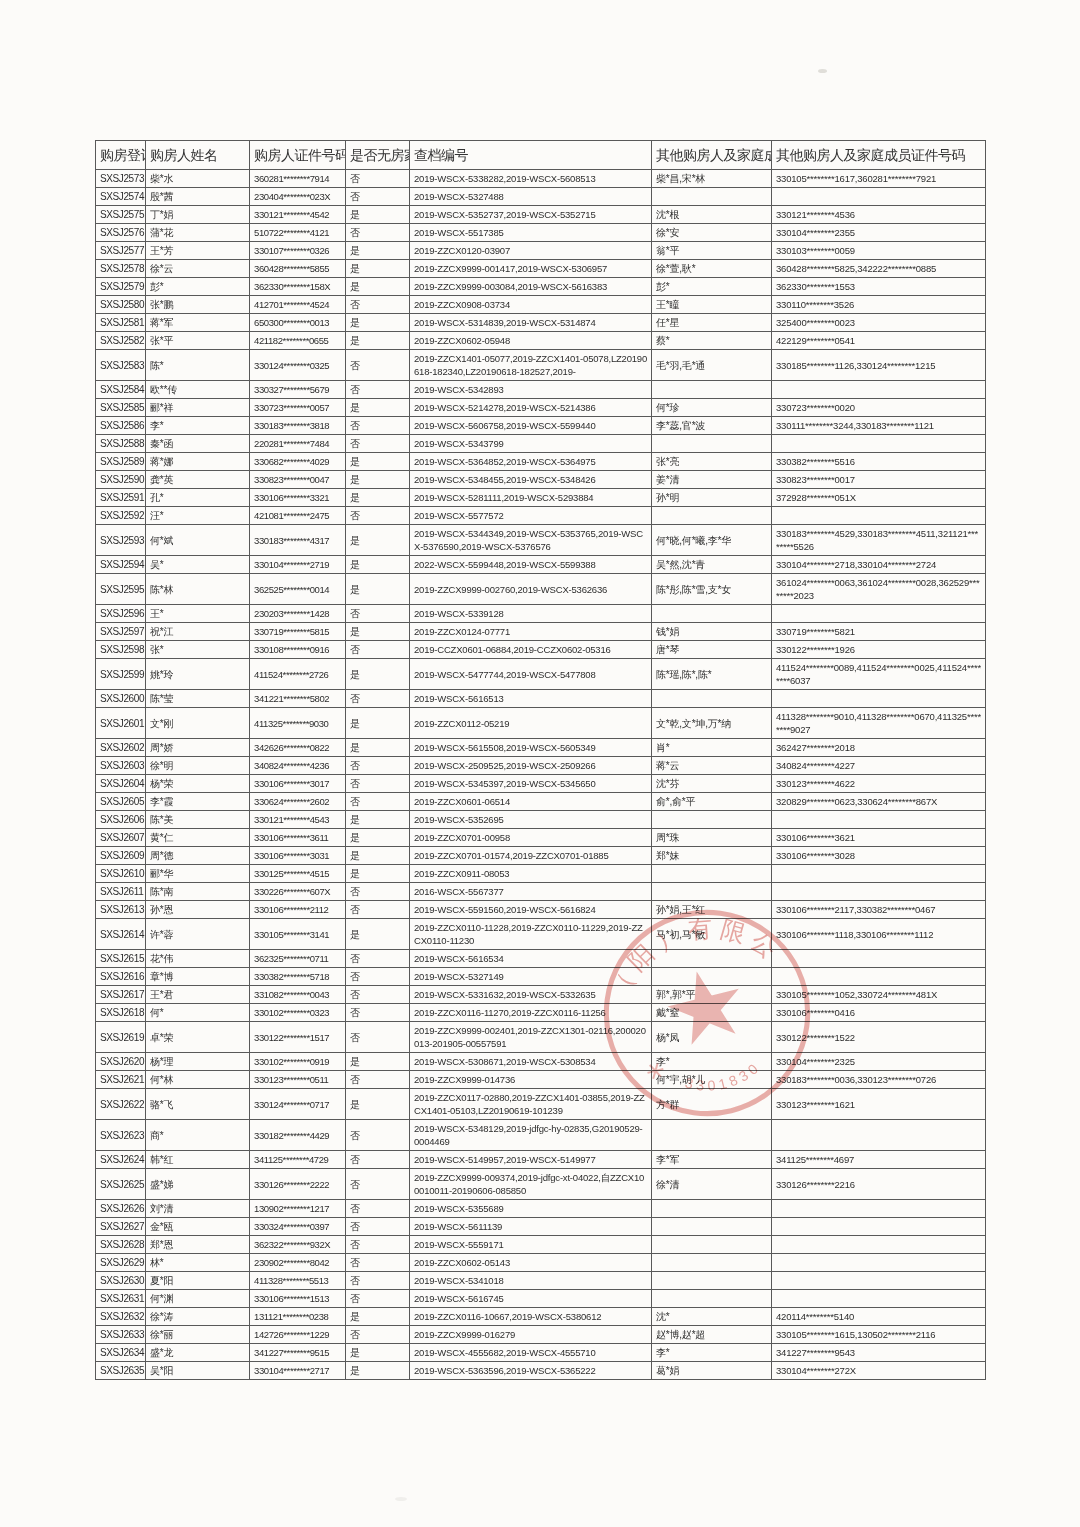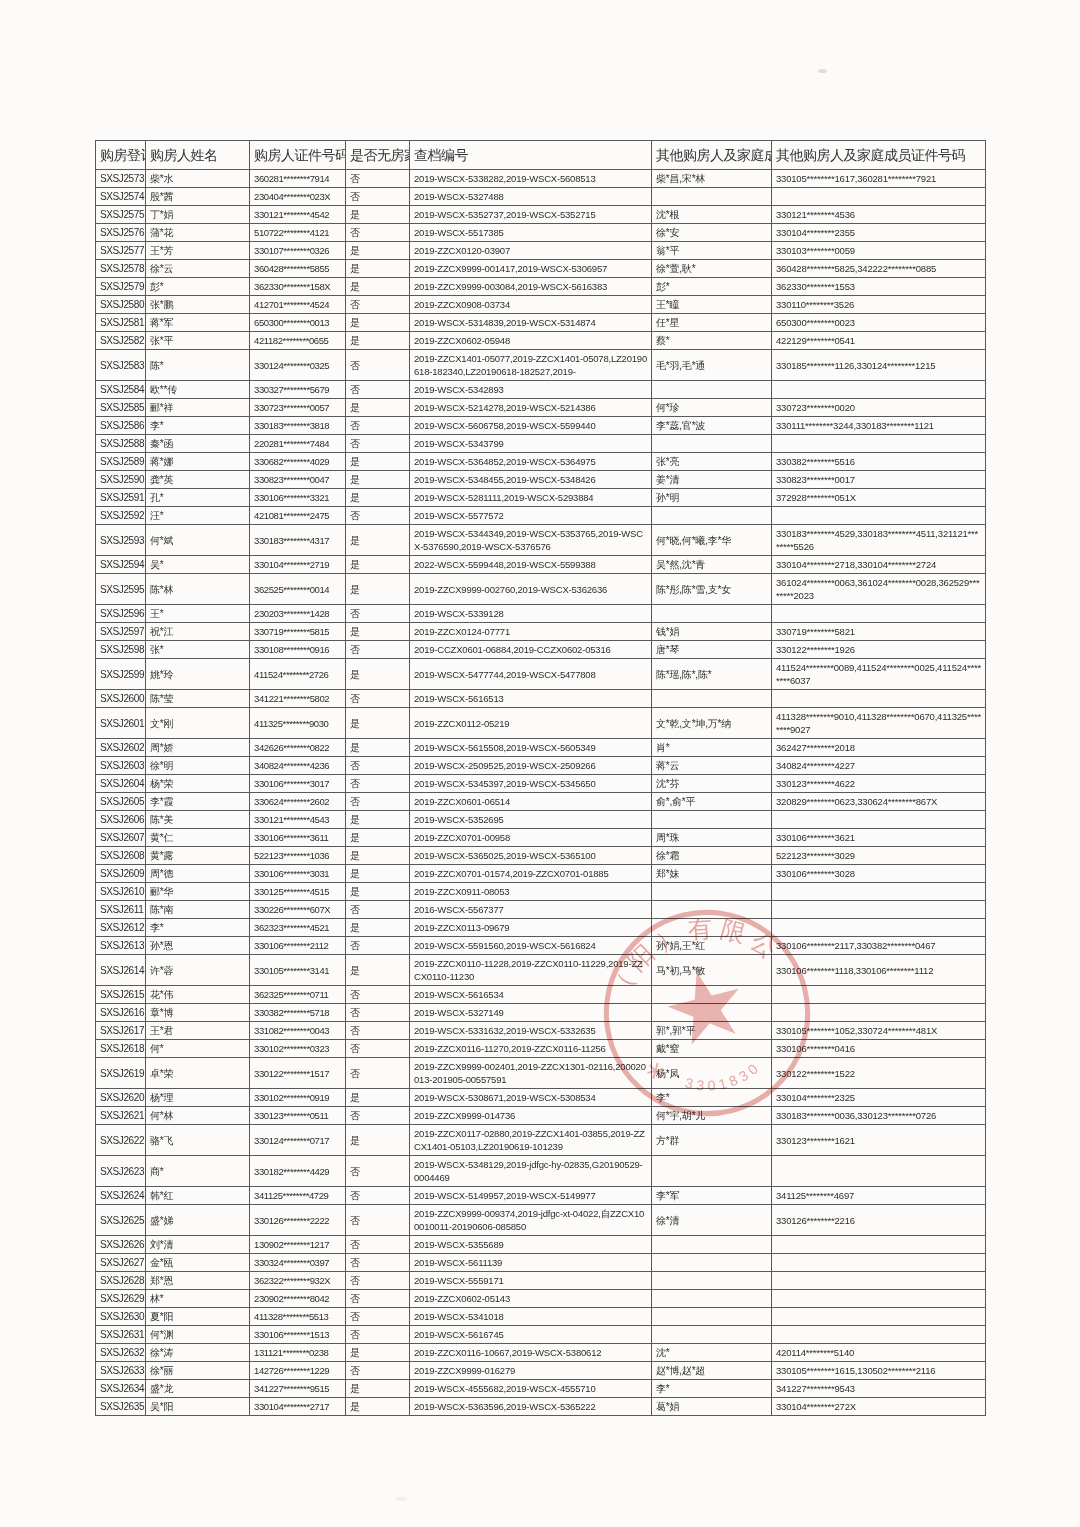--- a/index.html
+++ b/index.html
@@ -137,21 +137,21 @@
             <td class="c6">王*瞳</td>
             <td class="c7">330110********3526</td>
           </tr>
           <tr>
             <td class="c1">SXSJ2581</td>
             <td class="c2">蒋*军</td>
             <td class="c3">650300********0013</td>
             <td class="c4">是</td>
             <td class="c5">2019-WSCX-5314839,2019-WSCX-5314874</td>
             <td class="c6">任*星</td>
-            <td class="c7">650300********0023</td>
+            <td class="c7">325400********0023</td>
           </tr>
           <tr>
             <td class="c1">SXSJ2582</td>
             <td class="c2">张*平</td>
             <td class="c3">421182********0655</td>
             <td class="c4">是</td>
             <td class="c5">2019-ZZCX0602-05948</td>
             <td class="c6">蔡*</td>
             <td class="c7">422129********0541</td>
           </tr>
@@ -365,29 +365,20 @@
           <tr>
             <td class="c1">SXSJ2607</td>
             <td class="c2">黄*仁</td>
             <td class="c3">330106********3611</td>
             <td class="c4">是</td>
             <td class="c5">2019-ZZCX0701-00958</td>
             <td class="c6">周*珠</td>
             <td class="c7">330106********3621</td>
           </tr>
           <tr>
-            <td class="c1">SXSJ2608</td>
-            <td class="c2">黄*露</td>
-            <td class="c3">522123********1036</td>
-            <td class="c4">是</td>
-            <td class="c5">2019-WSCX-5365025,2019-WSCX-5365100</td>
-            <td class="c6">徐*霜</td>
-            <td class="c7">522123********3029</td>
-          </tr>
-          <tr>
             <td class="c1">SXSJ2609</td>
             <td class="c2">周*德</td>
             <td class="c3">330106********3031</td>
             <td class="c4">是</td>
             <td class="c5">2019-ZZCX0701-01574,2019-ZZCX0701-01885</td>
             <td class="c6">郑*妹</td>
             <td class="c7">330106********3028</td>
           </tr>
           <tr>
             <td class="c1">SXSJ2610</td>
@@ -397,29 +388,20 @@
             <td class="c5">2019-ZZCX0911-08053</td>
             <td class="c6"></td>
             <td class="c7"></td>
           </tr>
           <tr>
             <td class="c1">SXSJ2611</td>
             <td class="c2">陈*南</td>
             <td class="c3">330226********607X</td>
             <td class="c4">否</td>
             <td class="c5">2016-WSCX-5567377</td>
-            <td class="c6"></td>
-            <td class="c7"></td>
-          </tr>
-          <tr>
-            <td class="c1">SXSJ2612</td>
-            <td class="c2">李*</td>
-            <td class="c3">362323********4521</td>
-            <td class="c4">是</td>
-            <td class="c5">2019-ZZCX0113-09679</td>
             <td class="c6"></td>
             <td class="c7"></td>
           </tr>
           <tr>
             <td class="c1">SXSJ2613</td>
             <td class="c2">孙*恩</td>
             <td class="c3">330106********2112</td>
             <td class="c4">否</td>
             <td class="c5">2019-WSCX-5591560,2019-WSCX-5616824</td>
             <td class="c6">孙*娟,王*红</td>

